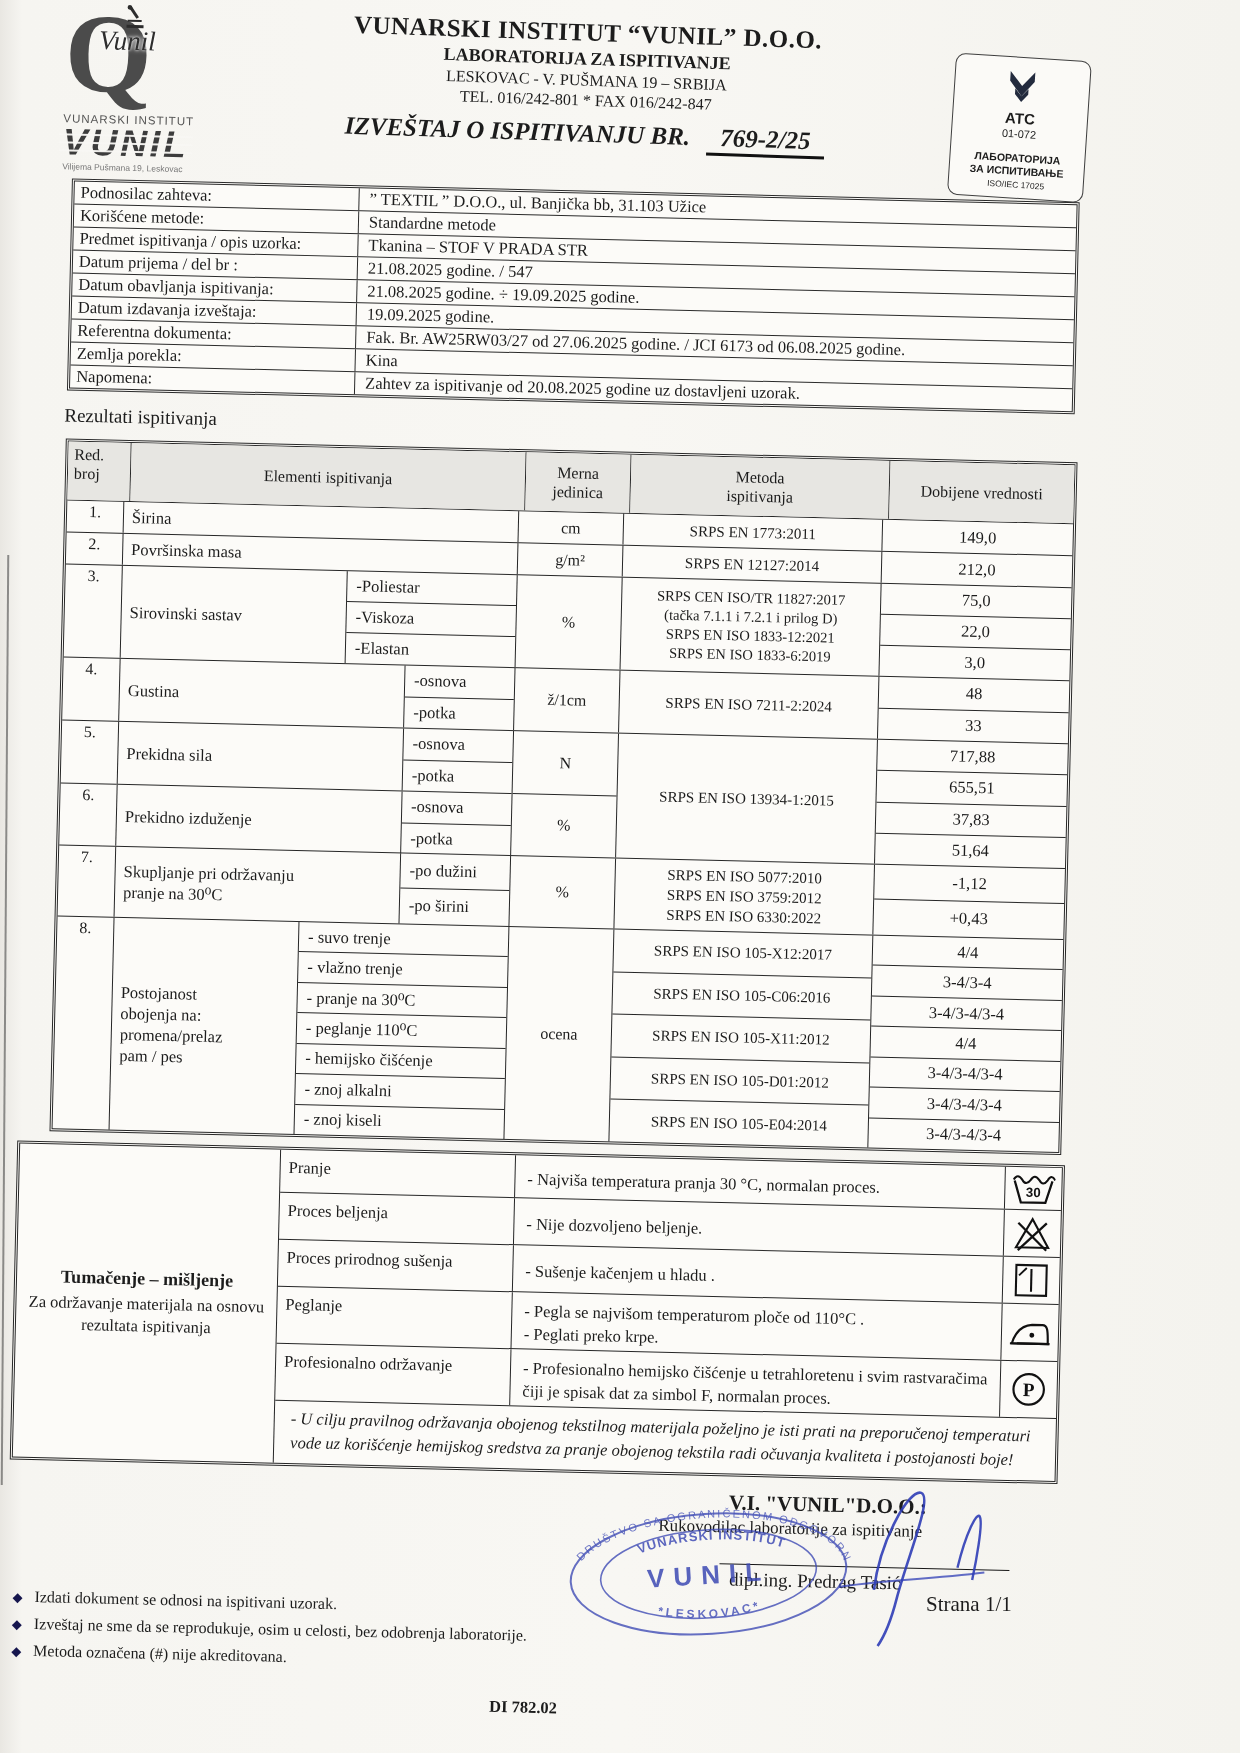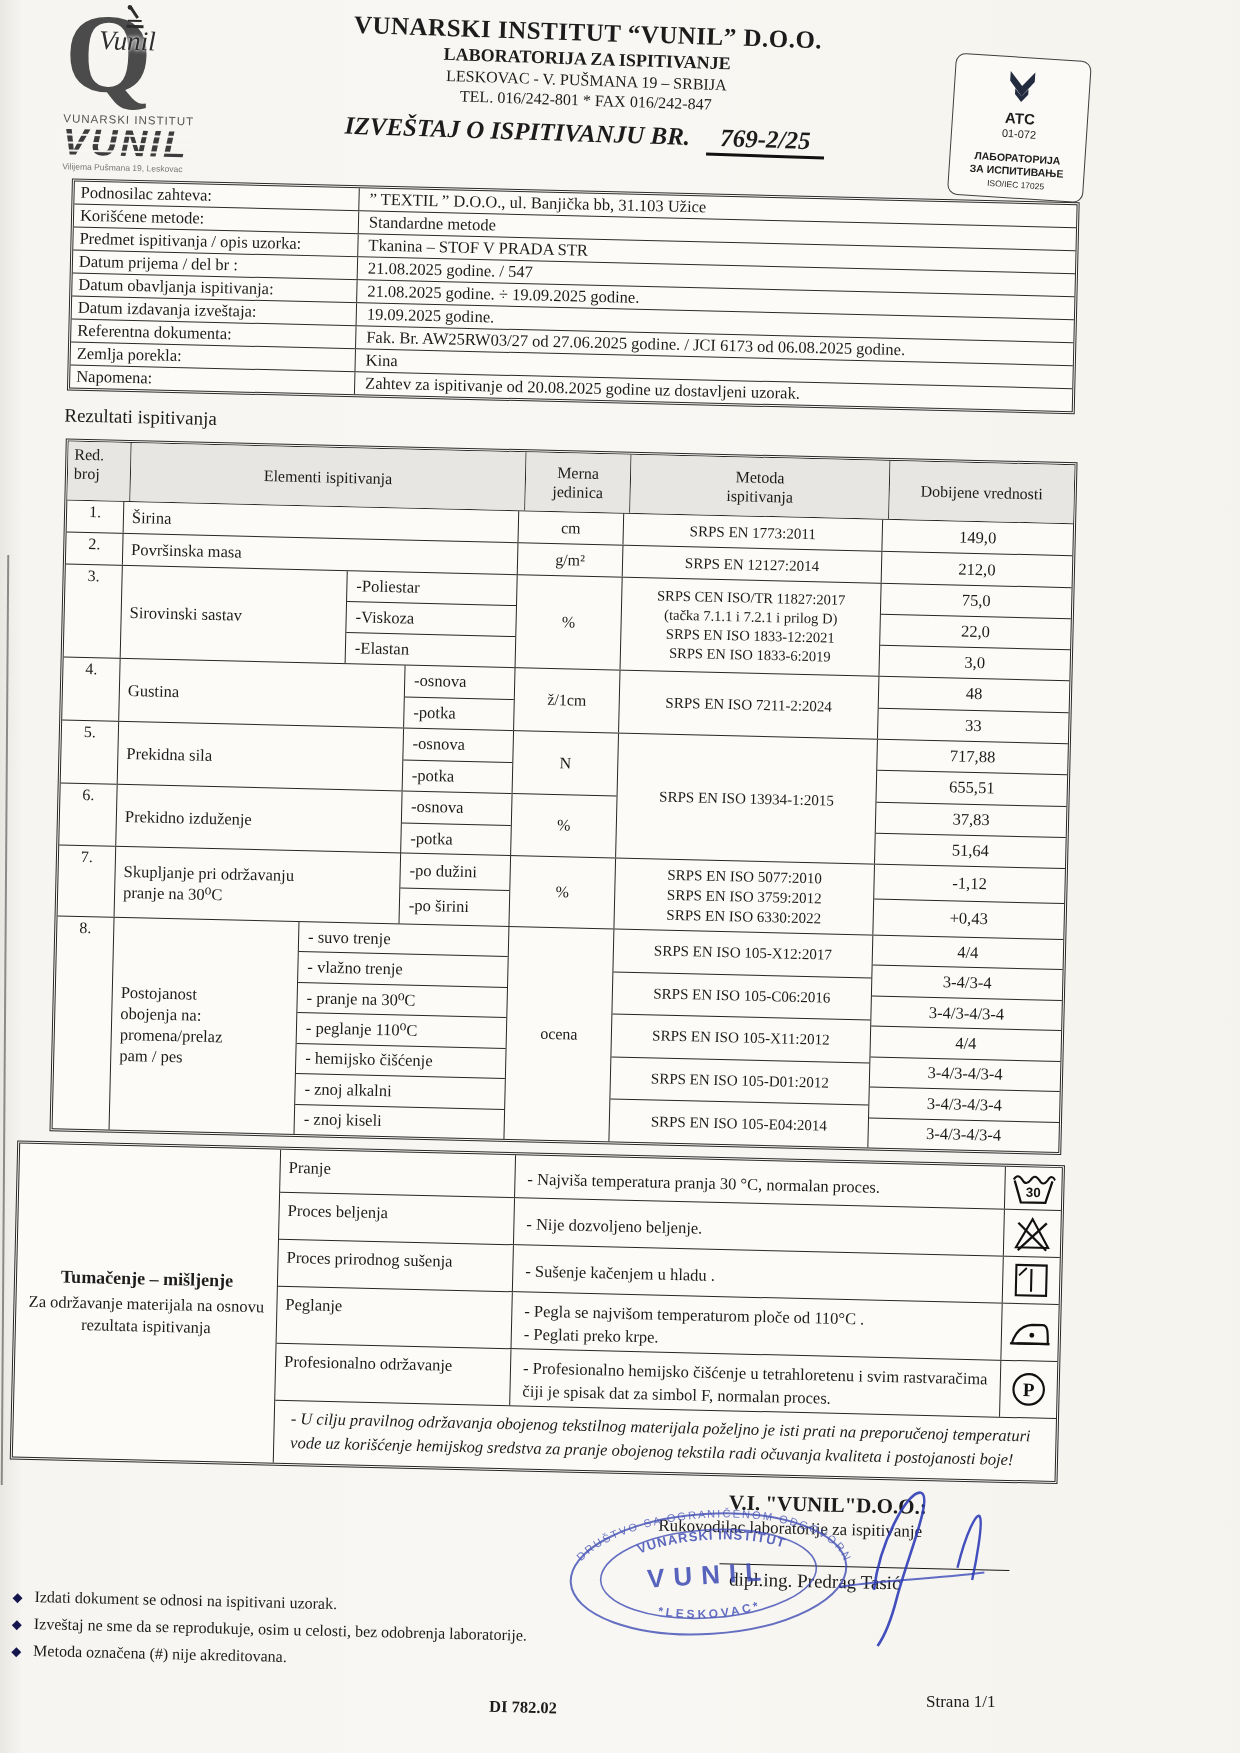--- a/index.html
+++ b/index.html
@@ -98,21 +98,21 @@
   .sig-line{width:290px;border-bottom:1.8px solid #161616;margin:26px 0 4px 120px;}
   .sig-name{font-size:19px;margin-left:130px;}
   .stamp{position:absolute;left:-46px;top:6px;transform:rotate(-5deg);opacity:.92;}
   .sigpath{position:absolute;left:180px;top:-24px;}
 
   .foot{margin-top:128px;margin-left:0;}
   .frow{display:flex;margin-bottom:9px;align-items:baseline;}
   .fdia{width:34px;text-align:center;font-size:13px;color:#15154d;}
   .ftext{font-size:16px;}
   .doccode{text-align:center;font-size:16.5px;font-weight:bold;margin-top:26px;margin-left:-60px;}
-  .strana{position:absolute;left:926px;top:1692px;font-size:17px;}
+  .strana{position:absolute;left:926px;top:1592px;font-size:21px;}
 </style>
 </head>
 <body>
 
 <div class="page-edge"></div>
 
 <div class="wrap">
 
   <div class="hdr">
     <div class="logo">

